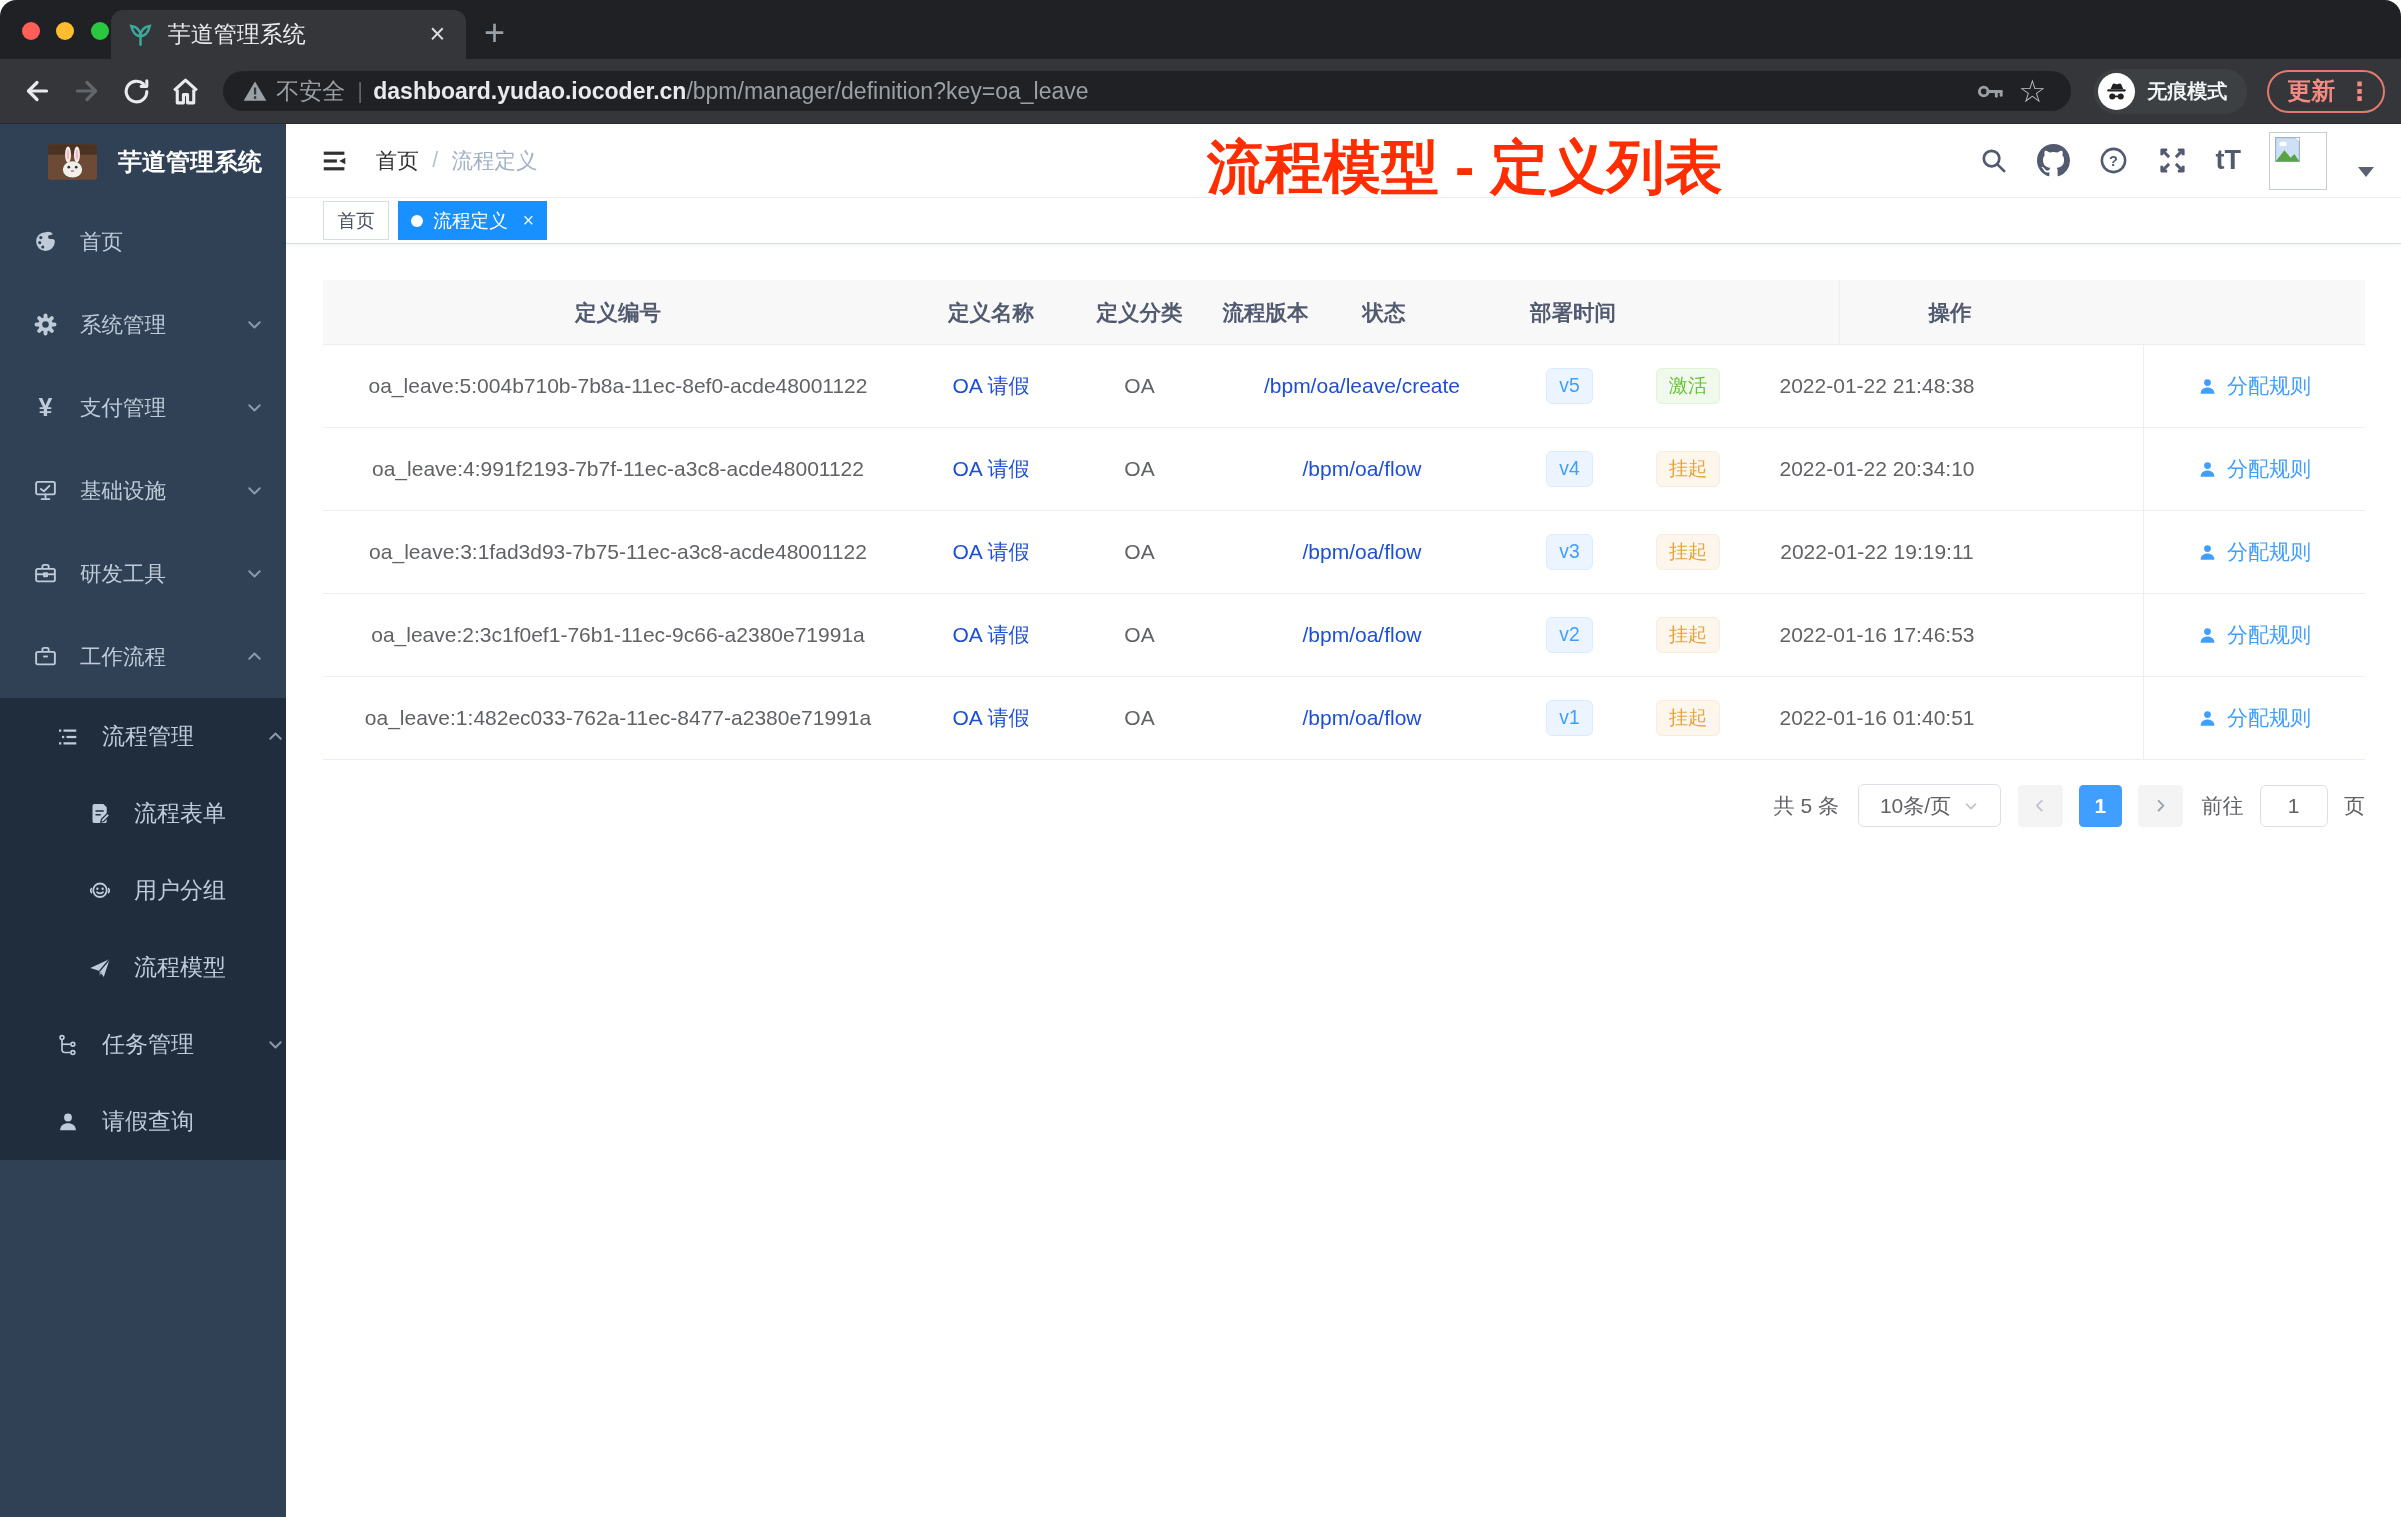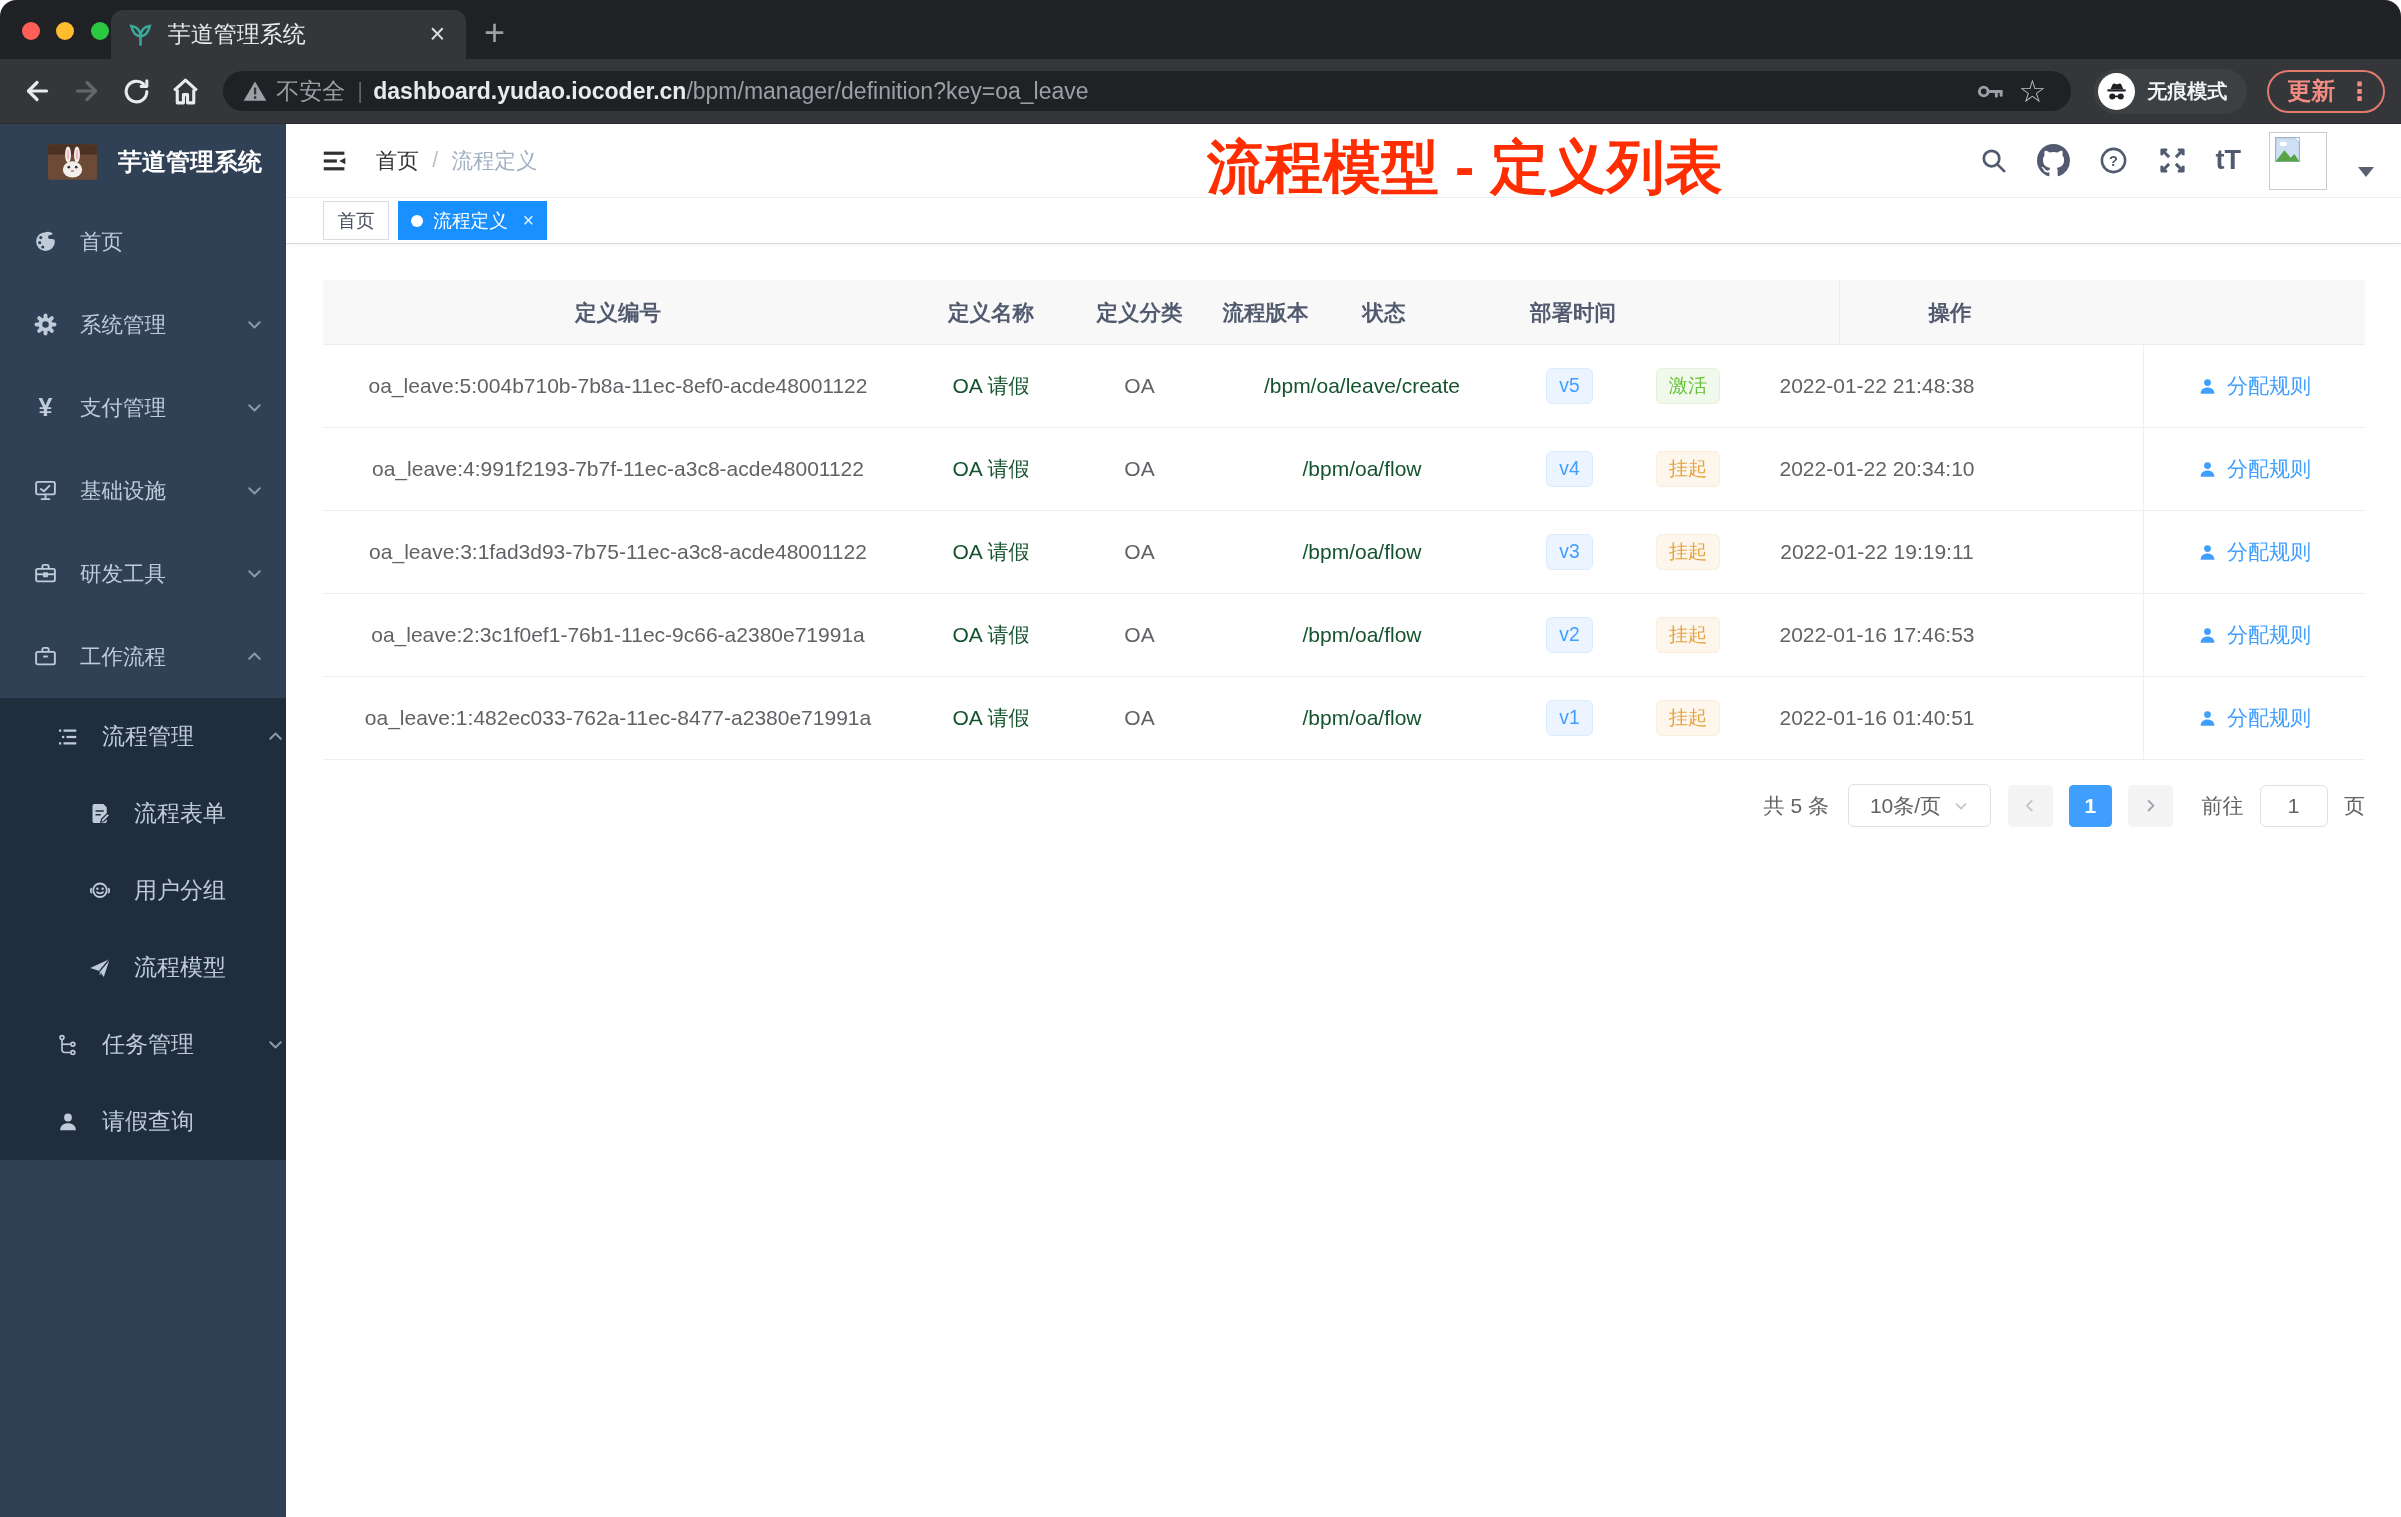--- a/index.html
+++ b/index.html
@@ -79,39 +79,39 @@
 
   
   .content { padding:36px 0 0 37px; flex:1; }
   .tbl { width:2042px; font-size:21px; color:#606266; }
   .tr { display:flex; align-items:center; border-bottom:1.5px solid #ebeef5; height:83px; background:#fff; }
   .thead { background:#f8f8f9; color:#515a6e; font-weight:700; font-size:21.5px; height:65px; border-bottom:1.5px solid #e9edf2; }
   .td { display:flex; align-items:center; justify-content:center; text-align:center; height:100%; }
   .c-id{width:590px}.c-name{width:156px}.c-cat{width:141px}.c-form{width:304px}
   .c-ver{width:111px}.c-status{width:126px}.c-time{width:252px}.c-fill{width:140px}
   .c-act{width:221px; border-left:1.5px solid #ebeef5;}
-  .link { color:#14532d; cursor:pointer; }
+  .link { color:#1d4ed8; cursor:pointer; }
   .badge-ver { background:#ecf5ff; border:1.5px solid #d9ecff; color:#409eff; border-radius:6px;
                padding:0 12px; height:36px; line-height:33px; font-size:19.3px; }
   .badge { border-radius:6px; padding:0 12px; height:36px; line-height:33px; font-size:19.3px; }
   .badge.success { background:#f0f9eb; border:1.5px solid #e1f3d8; color:#67c23a; }
   .badge.warning { background:#fdf6ec; border:1.5px solid #faecd8; color:#e6a23c; }
   .act-link { display:flex; align-items:center; gap:9px; color:#409eff; cursor:pointer; }
 
   
   .pager { width:2042px; margin-top:24px; display:flex; align-items:center; justify-content:flex-end; gap:16.3px;
            font-size:21px; color:#606266; }
   .pg-total { margin-right:3px; }
   .pg-select { width:143px; height:43px; border:1.5px solid #dcdfe6; border-radius:6px; display:flex;
                align-items:center; justify-content:center; gap:10.4px; color:#606266; cursor:pointer; }
   .pg-btn { width:45px; height:42px; background:#f4f4f5; border-radius:4.5px; display:flex; align-items:center;
             justify-content:center; cursor:pointer; }
   .pg-page { width:43px; height:42px; background:#409eff; color:#fff; border-radius:4.5px; display:flex;
              align-items:center; justify-content:center; font-weight:700; cursor:pointer; }
-  .pg-goto { margin-left:12px; }
+  .pg-goto { margin-left:2px; }
   .pg-input { width:68px; height:42px; border:1.5px solid #dcdfe6; border-radius:6px; text-align:center;
               font-size:21px; color:#606266; font-family:inherit; }
   svg { display:block; }
 </style>
 </head>
 <body>
 
 <div class="window">
 
   <div class="tabstrip">

